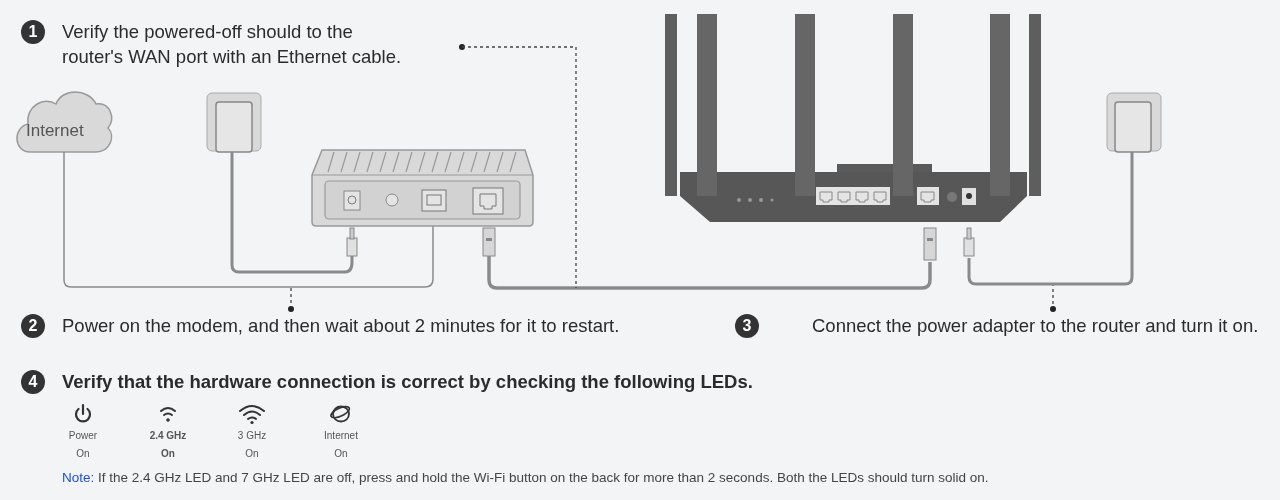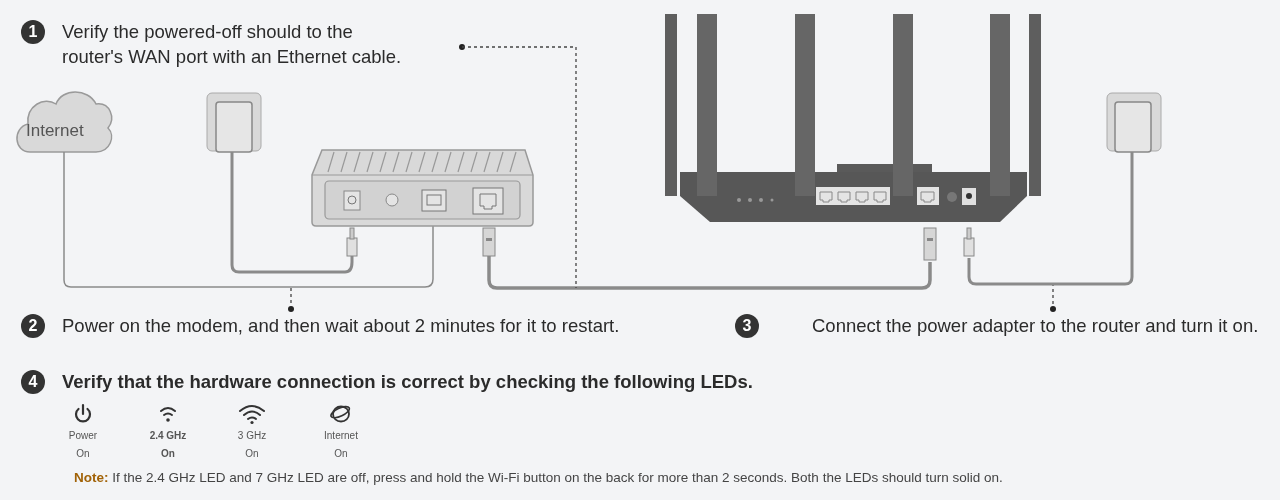--- a/index.html
+++ b/index.html
@@ -16,21 +16,21 @@
     background: #333; color: #fff; font-weight: bold; font-size: 16px;
     display: flex; align-items: center; justify-content: center;
   }
   .step-text { position: absolute; font-size: 18.5px; line-height: 25px; color: #2b2b2b; white-space: nowrap; }
   .step-text b { font-weight: normal; }
   .led {
     position: absolute; width: 70px; text-align: center; font-size: 10px; line-height: 18px; color: #555;
   }
   .led .icon { height: 26px; display: flex; justify-content: center; align-items: center; }
   .note { position: absolute; left: 62px; top: 470px; font-size: 13.5px; color: #444; white-space: nowrap; }
-  .note b { font-weight: bold; color: #a16207; margin-left: 12px; }
+  .note b { font-weight: normal; color: #1d4ed8; }
   .cloud-label { position: absolute; left: 26px; top: 121px; font-size: 17px; color: #555; }
 </style>
 </head>
 <body>
 
 <svg class="diagram" viewBox="0 0 1280 500" xmlns="http://www.w3.org/2000/svg">
 
   <g>
     <path d="M30,152 C14,152 12,128 28,124 C26,106 44,96 56,104 C62,88 88,88 96,104 C110,102 116,118 108,128 C116,136 110,152 96,152 Z" fill="#d9d9d9" stroke="#9a9a9a" stroke-width="1.5"></path>
   </g>

